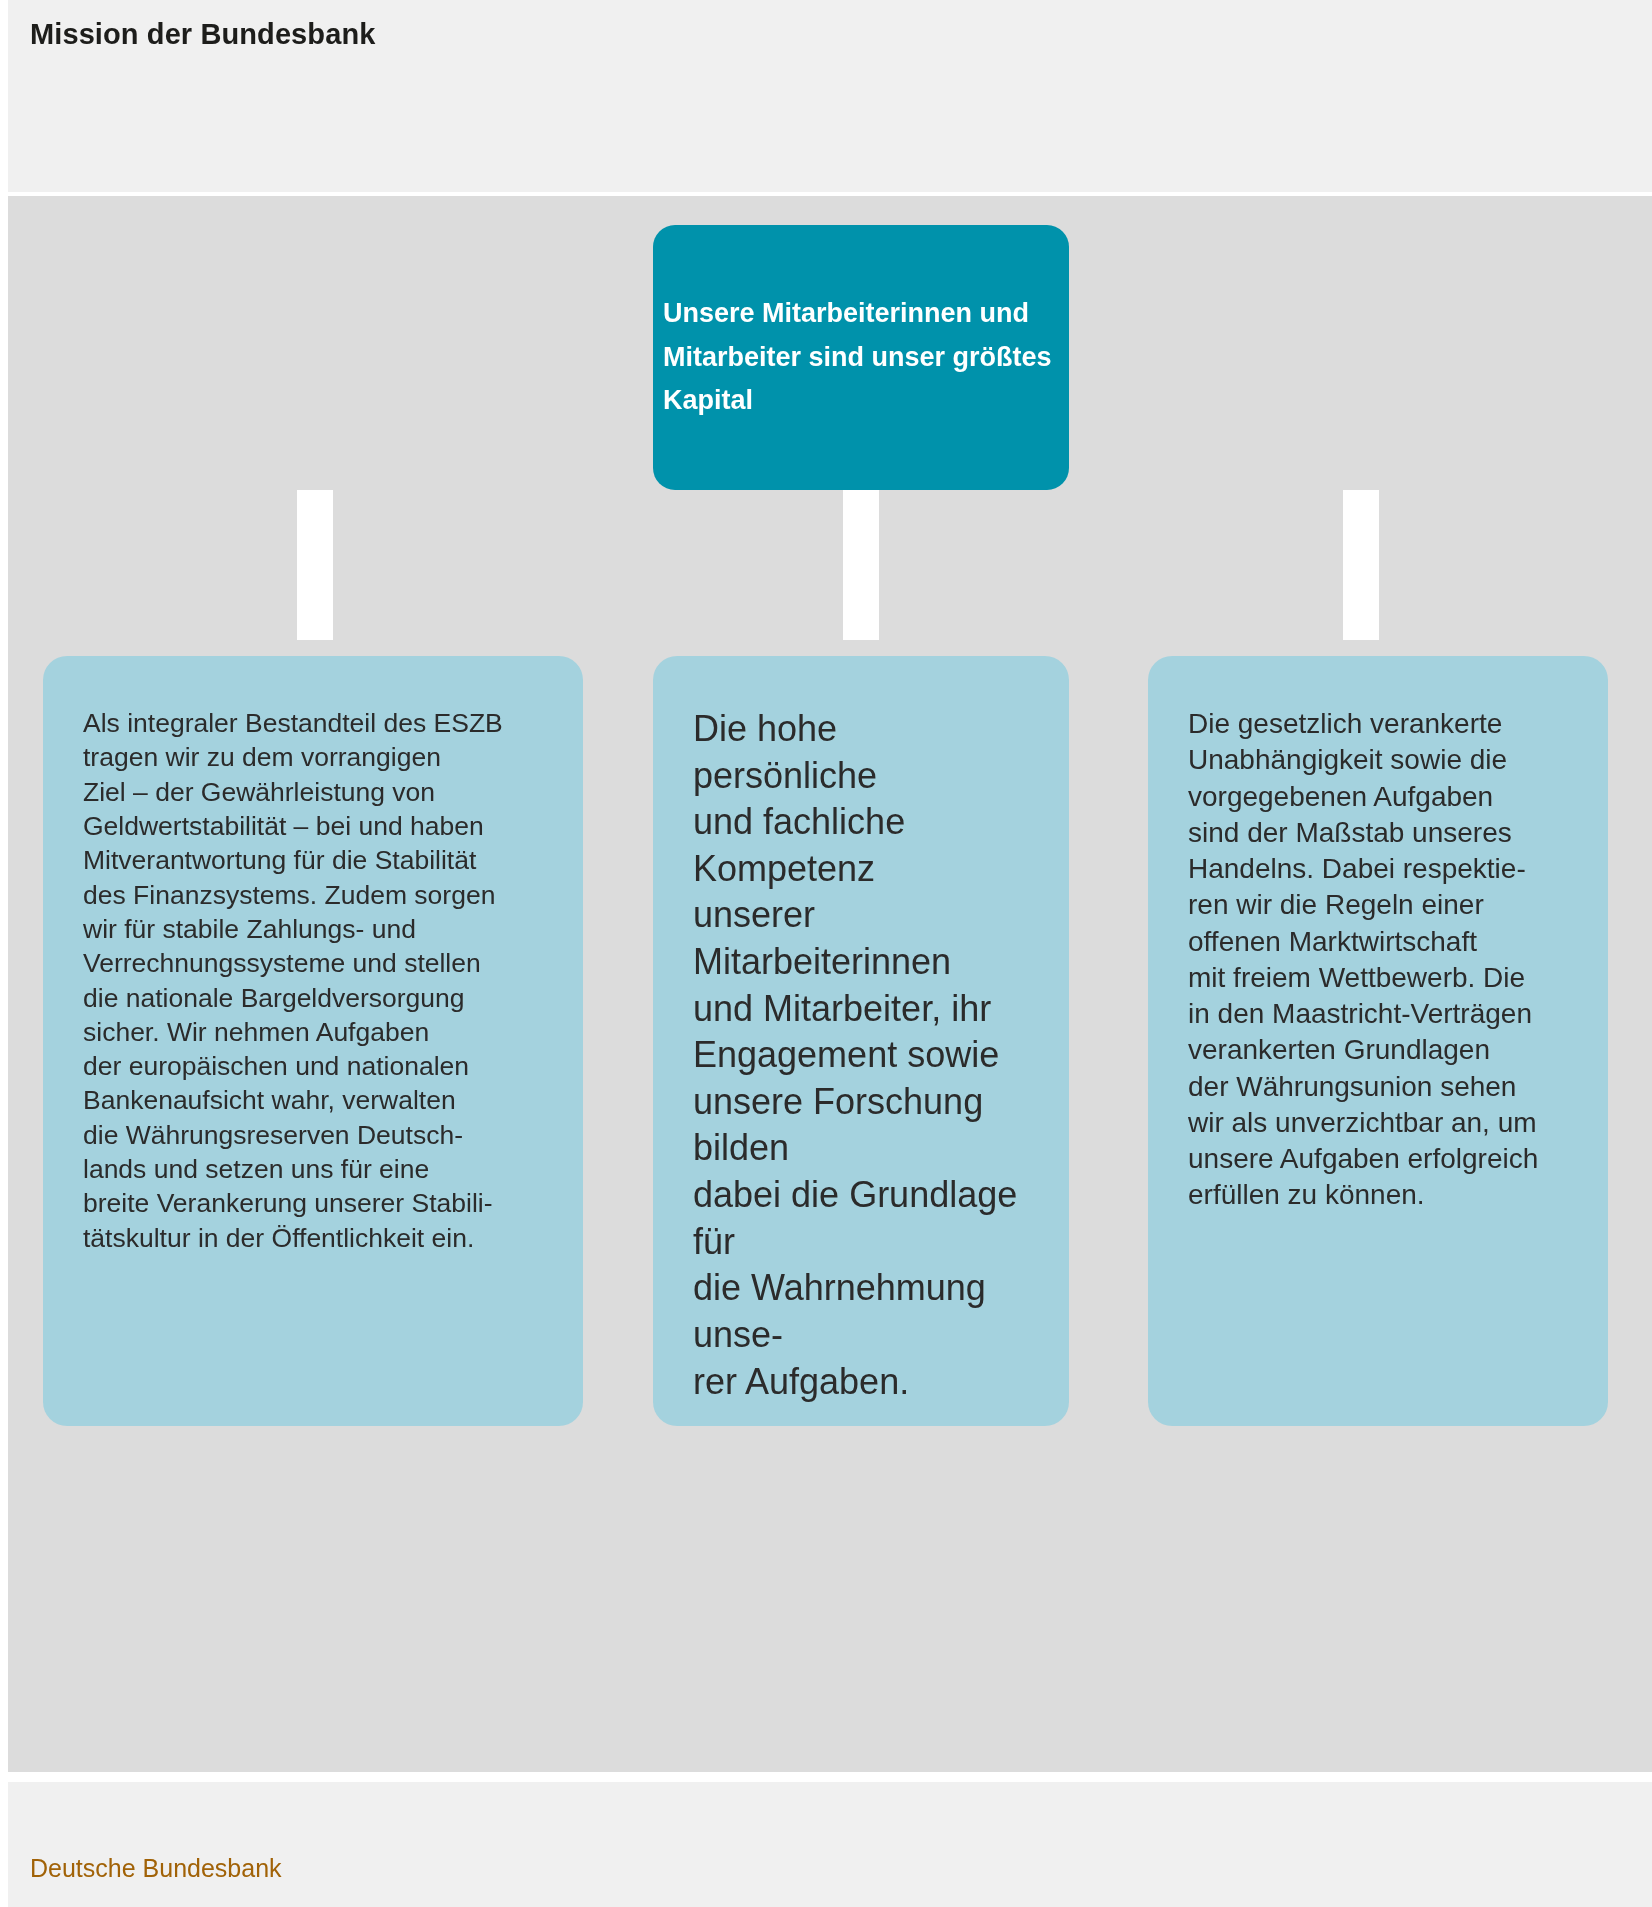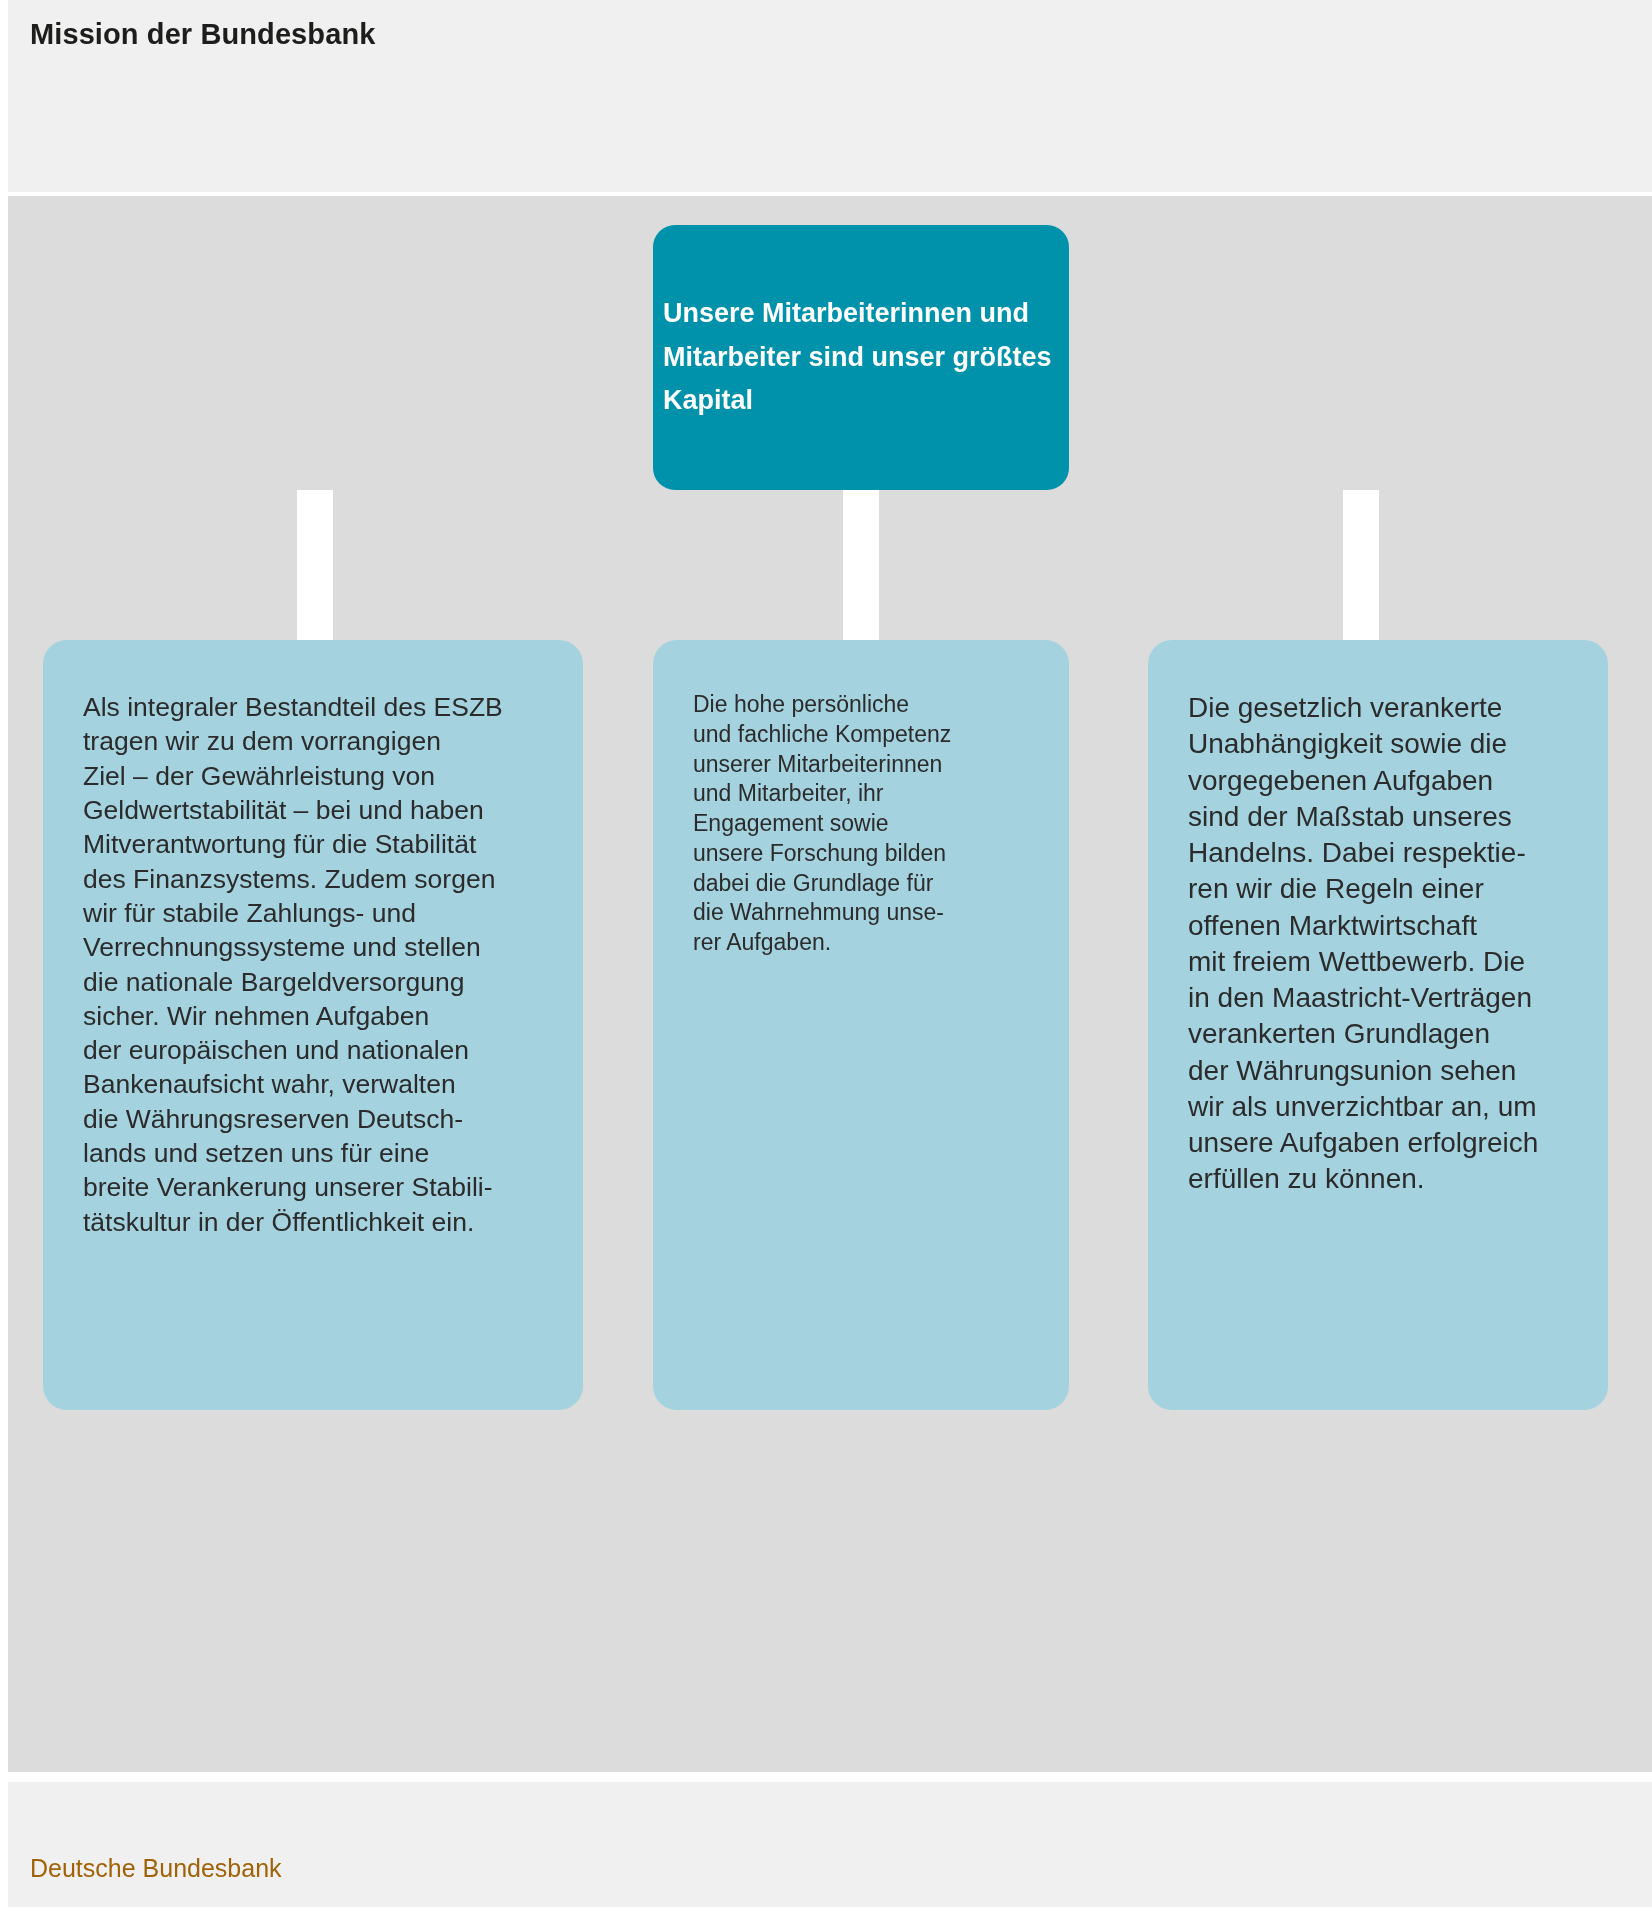--- a/index.html
+++ b/index.html
@@ -84,40 +84,40 @@
     height: 150px;
     background: #ffffff;
   }
   .cn-0 { left: 289px; }
   .cn-1 { left: 835px; }
   .cn-2 { left: 1335px; }
 
   
   .body-card {
     position: absolute;
-    top: 640px;
+    top: 656px;
     background: #a4d2de;
     border-radius: 24px;
     box-sizing: border-box;
     padding: 50px 40px 40px 40px;
     height: 770px;
   }
   .bc-0 { left: 35px;   width: 540px; }
   .bc-1 { left: 645px;  width: 416px; }
   .bc-2 { left: 1140px; width: 460px; }
 
   .body-text {
     color: #2b2b2b;
     font-size: 26.5px;
     line-height: 1.295;
     white-space: pre-line;
     text-align: left;
   }
   .bc-0 .body-text { font-size: 26.5px; }
-  .bc-1 .body-text { font-size: 23px; }
+  .bc-1 .body-text { font-size: 36px; }
   .bc-2 .body-text { font-size: 28px; }
 
   
   .footer-band {
     position: absolute;
     left: 0;
     top: 1782px;
     width: 1652px;
     height: 125px;
     background: #f0f0f0;

